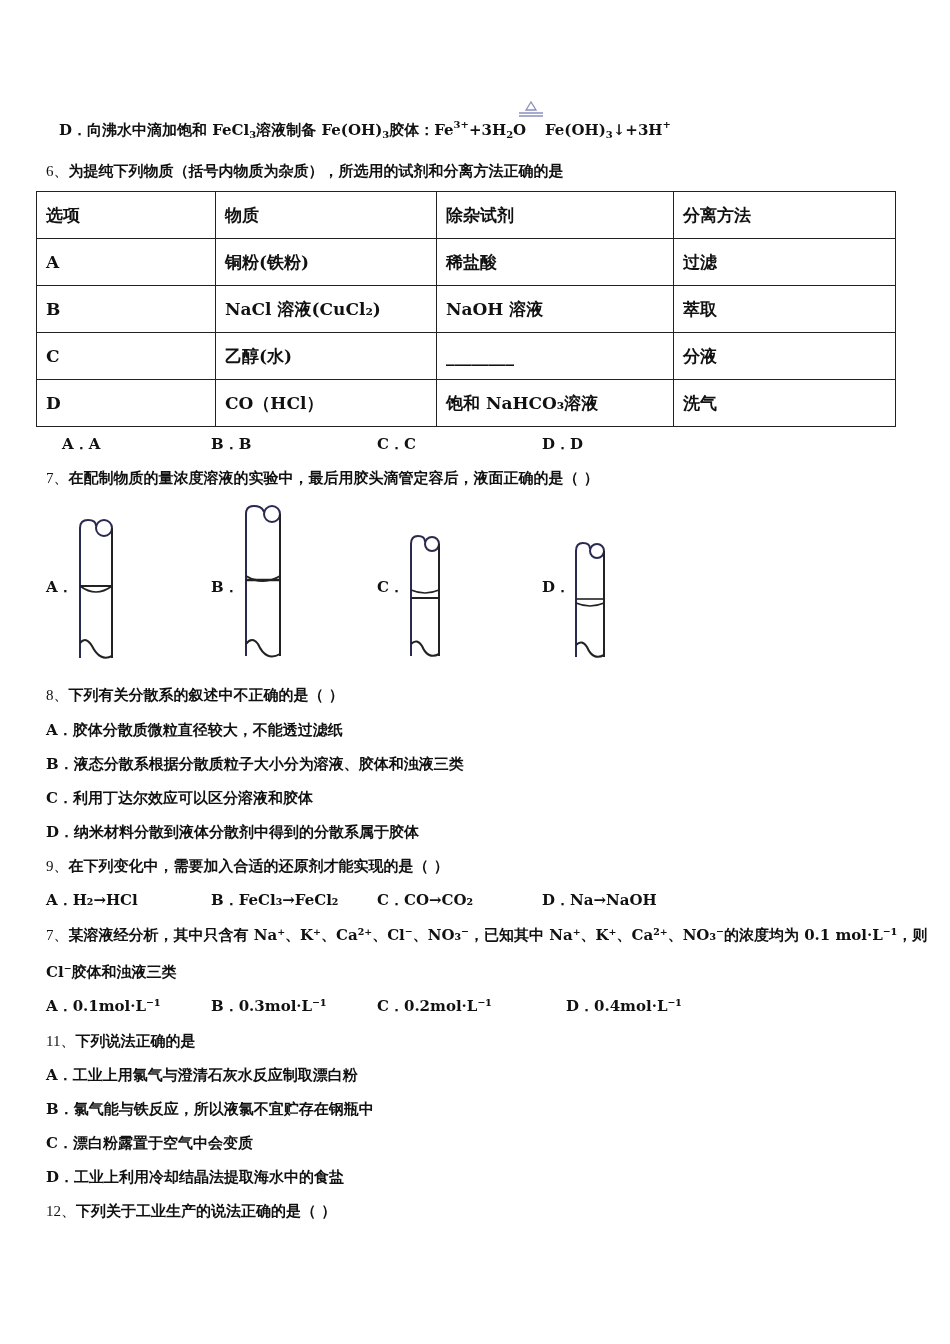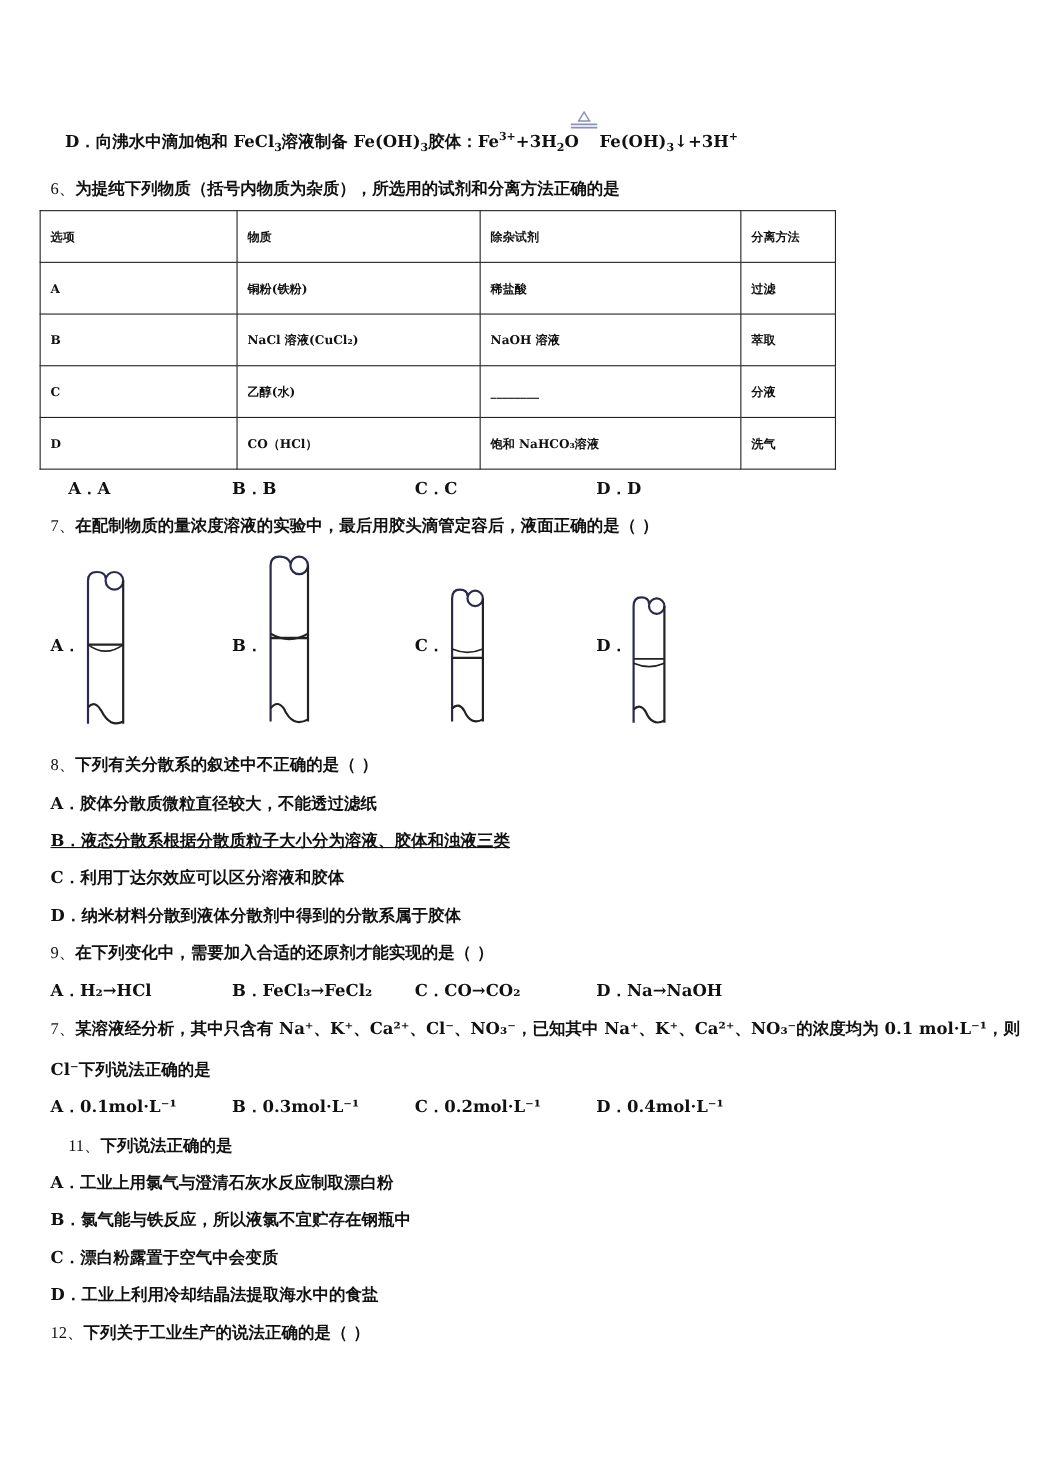--- a/index.html
+++ b/index.html
@@ -3,21 +3,21 @@
 <meta charset="utf-8">
 <style>
   html, body { margin:0; padding:0; background:#ffffff; }
   body { width:950px; height:1344px; position:relative; overflow:hidden;
          font-family:"DejaVu Serif","Liberation Serif",serif; color:#111; }
   .line { position:absolute; left:46px; font-size:15px; line-height:20px; white-space:nowrap; }
   .b { font-weight:bold; }
   .num { font-family:"Liberation Serif",serif; font-weight:normal; }
   .opt-row { position:absolute; left:46px; font-size:15px; line-height:20px; white-space:nowrap; font-weight:bold; }
   .opt-row span.o { position:absolute; top:0; }
-  table.t { position:absolute; left:36px; top:191px; width:724px; border-collapse:collapse; font-size:11px; }
+  table.t { position:absolute; left:36px; top:191px; width:860px; border-collapse:collapse; font-size:17px; }
   table.t td { border:1.5px solid #222; height:46px; padding:0 9px; vertical-align:middle; font-weight:bold; }
   .sub { font-size:10px; vertical-align:-3px; }
   .sup { font-size:10px; vertical-align:7px; }
   .delta { position:absolute; left:518px; top:100px; width:26px; height:18px; }
   .tube { position:absolute; }
   .tube-label { position:absolute; font-weight:bold; font-size:15px; }
 </style>
 </head>
 <body>
 
@@ -120,46 +120,46 @@
   <line x1="31" y1="10" x2="31" y2="116" stroke="#222" stroke-width="2"></line>
   <line x1="3" y1="58" x2="31" y2="58" stroke="#222" stroke-width="1.6"></line>
   <path d="M3,62 Q17,68 31,62" fill="none" stroke="#222" stroke-width="1.6"></path>
   <path d="M3,104 Q9,98 14,106 Q20,120 31,114" fill="none" stroke="#222" stroke-width="2"></path>
 </svg>
 
 <div class="line" style="top:685px;">
   <span class="num">8、</span><span class="b">下列有关分散系的叙述中不正确的是（     ）</span>
 </div>
 <div class="line b" style="top:720px;"><span>A．</span><span>胶体分散质微粒直径较大，不能透过滤纸</span></div>
-<div class="line b" style="top:754px;text-decoration:underline;"><span>B．</span><span>液态分散系根据分散质粒子大小分为溶液、胶体和浊液三类</span></div>
+<div class="line b" style="top:754px;"><span>B．</span><span>液态分散系根据分散质粒子大小分为溶液、胶体和浊液三类</span></div>
 <div class="line b" style="top:788px;"><span>C．</span><span>利用丁达尔效应可以区分溶液和胶体</span></div>
 <div class="line b" style="top:822px;"><span>D．</span><span>纳米材料分散到液体分散剂中得到的分散系属于胶体</span></div>
 
 <div class="line" style="top:856px;">
   <span class="num">9、</span><span class="b">在下列变化中，需要加入合适的还原剂才能实现的是（       ）</span>
 </div>
 <div class="opt-row" style="top:890px;">
   <span class="o" style="left:0">A．H₂→HCl</span>
   <span class="o" style="left:165px">B．FeCl₃→FeCl₂</span>
   <span class="o" style="left:331px">C．CO→CO₂</span>
   <span class="o" style="left:496px">D．Na→NaOH</span>
 </div>
 
 <div class="line" style="top:925px;">
   <span class="num">7、</span><span class="b">某溶液经分析，其中只含有 Na⁺、K⁺、Ca²⁺、Cl⁻、NO₃⁻，已知其中 Na⁺、K⁺、Ca²⁺、NO₃⁻的浓度均为 0.1 mol·L⁻¹，则</span>
 </div>
-<div class="line b" style="top:962px;">Cl⁻下列说法正确的是</div>
+<div class="line b" style="top:962px;">Cl⁻胶体和浊液三类</div>
 <div class="opt-row" style="top:996px;">
   <span class="o" style="left:0">A．0.1mol·L⁻¹</span>
   <span class="o" style="left:165px">B．0.3mol·L⁻¹</span>
   <span class="o" style="left:331px">C．0.2mol·L⁻¹</span>
-  <span class="o" style="left:496px">D．0.4mol·L⁻¹</span>
+  <span class="o" style="left:520px">D．0.4mol·L⁻¹</span>
 </div>
 
-<div class="line" style="top:1031px;margin-left:16px;">
+<div class="line" style="top:1031px;">
   <span class="num">11、</span><span class="b">下列说法正确的是</span>
 </div>
 <div class="line b" style="top:1065px;"><span>A．</span><span>工业上用氯气与澄清石灰水反应制取漂白粉</span></div>
 <div class="line b" style="top:1099px;"><span>B．</span><span>氯气能与铁反应，所以液氯不宜贮存在钢瓶中</span></div>
 <div class="line b" style="top:1133px;"><span>C．</span><span>漂白粉露置于空气中会变质</span></div>
 <div class="line b" style="top:1167px;"><span>D．</span><span>工业上利用冷却结晶法提取海水中的食盐</span></div>
 
 <div class="line" style="top:1201px;">
   <span class="num">12、</span><span class="b">下列关于工业生产的说法正确的是（       ）</span>
 </div>

